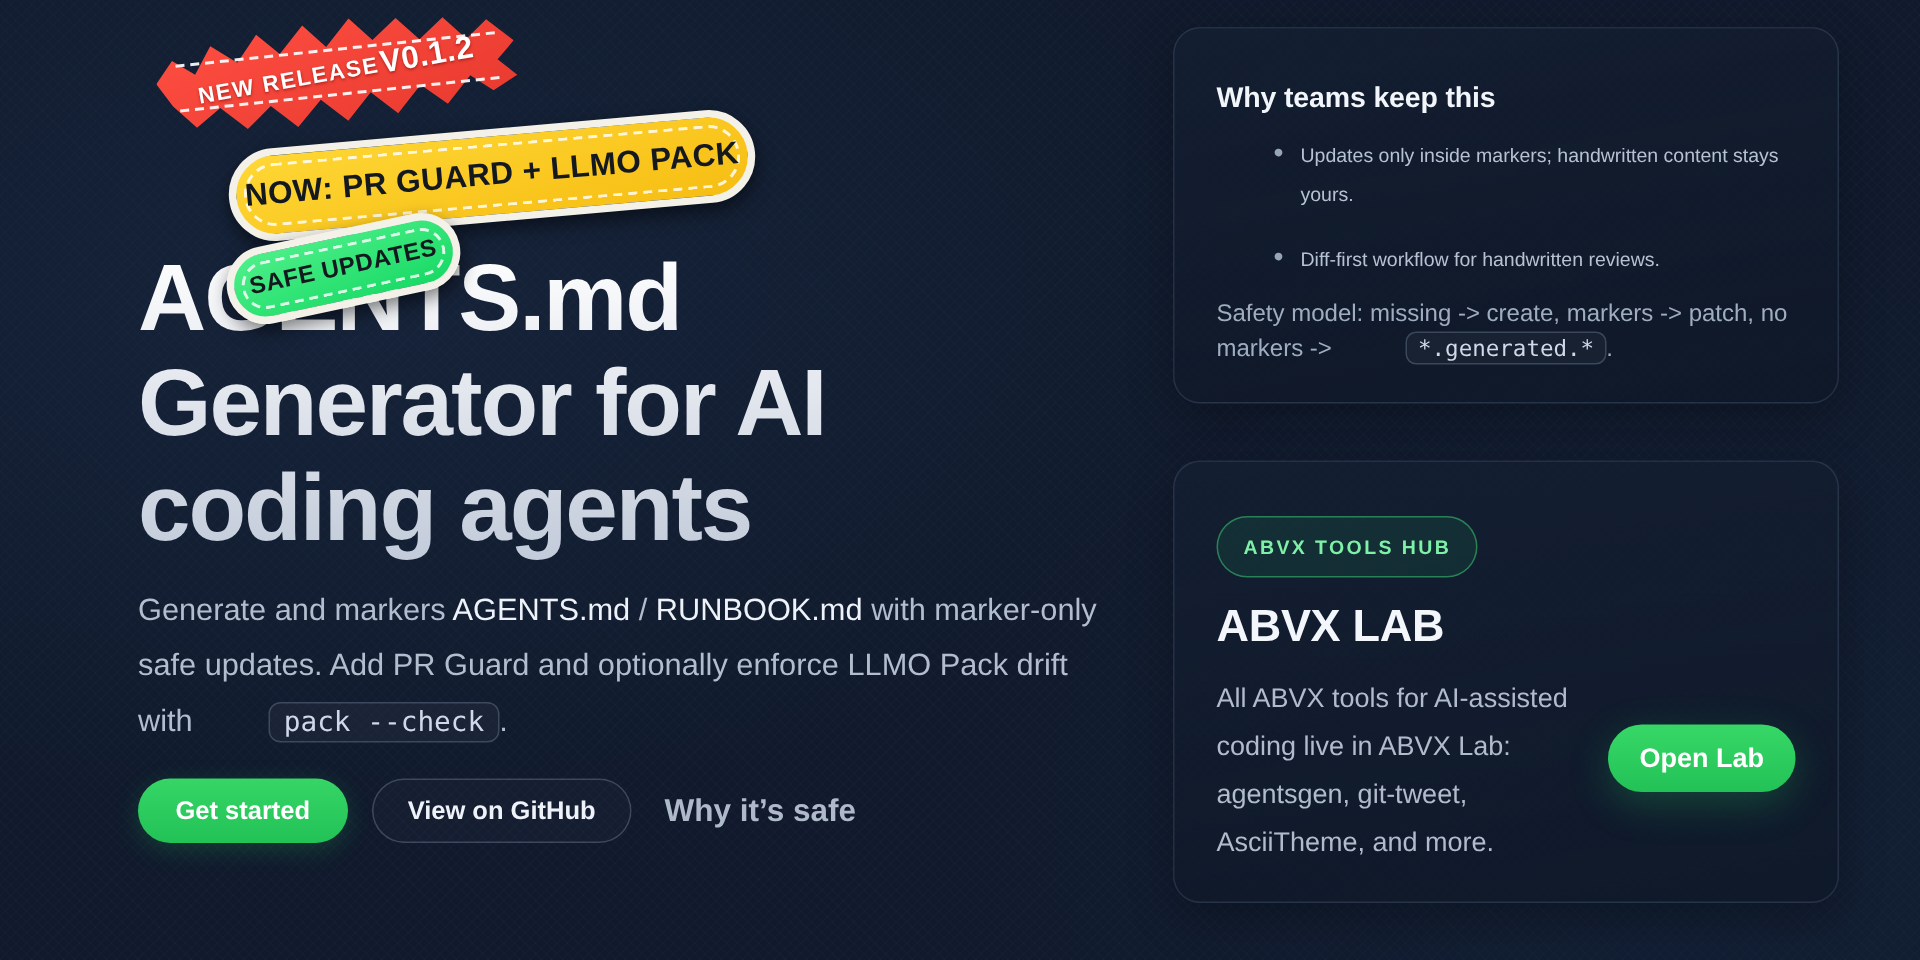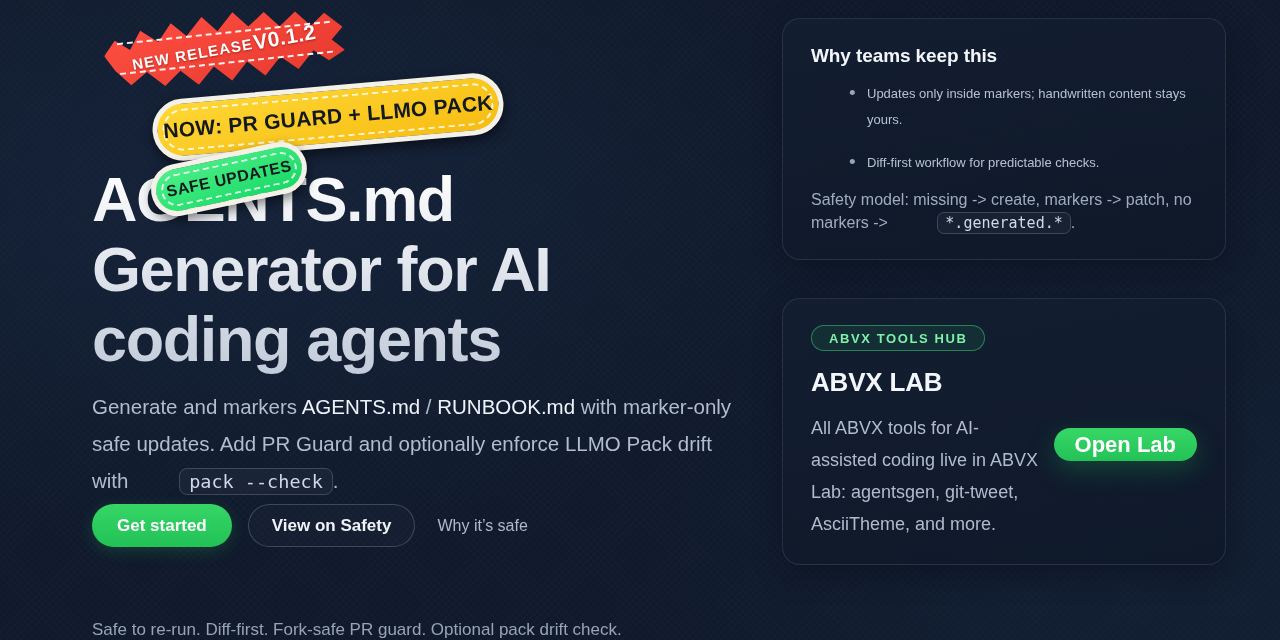--- a/index.html
+++ b/index.html
@@ -186,21 +186,21 @@
     border-radius: 8px;
     padding: 2px 9px;
     white-space: nowrap;
     margin-left: 45px;
   }
 
   
   .cta-row {
     position: absolute;
     left: 0;
-    top: 504px;
+    top: 519px;
     display: flex;
     align-items: center;
     gap: 16px;
   }
   .btn-primary {
     height: 43px;
     padding: 0 25px;
     border-radius: 999px;
     background: linear-gradient(180deg, #36d566 0%, #22c257 100%);
     color: #ffffff;
@@ -220,22 +220,22 @@
     border: 1px solid rgba(160,180,210,0.28);
     color: #eff3f9;
     font-size: 17px;
     font-weight: 700;
     display: flex;
     align-items: center;
     cursor: pointer;
   }
   .link-plain {
     color: #aeb9c9;
-    font-size: 16px;
-    font-weight: 400;
+    font-size: 21px;
+    font-weight: 700;
     text-decoration: none;
     padding: 0 6px;
     cursor: pointer;
   }
 
   .footnote {
     position: absolute;
     left: 0;
     top: 620px;
     font-size: 17px;
@@ -248,21 +248,21 @@
     position: absolute;
     left: 782px;
     top: 18px;
     width: 444px;
   }
 
   .card {
     background: linear-gradient(170deg, rgba(20,31,50,0.80) 0%, rgba(14,23,38,0.72) 100%);
     border: 1px solid rgba(140,165,200,0.16);
     border-radius: 18px;
-    padding: 26px 28px 24px 28px;
+    padding: 36px 28px 24px 28px;
     box-shadow: 0 10px 30px rgba(0,0,0,0.28);
   }
   .card + .card { margin-top: 38px; }
 
   .card-title {
     font-size: 19px;
     font-weight: 700;
     color: #f2f6fb;
     letter-spacing: -0.1px;
     margin-bottom: 14px;
@@ -298,58 +298,58 @@
   .safety code.chip {
     font-size: 15px;
     padding: 1px 7px;
     border-radius: 7px;
   }
 
   
   .pill-tag {
     display: inline-flex;
     align-items: center;
-    height: 26px;
+    height: 41px;
     padding: 0 17px;
     border-radius: 999px;
     border: 1px solid rgba(60,200,115,0.55);
     background: rgba(34,160,90,0.13);
     color: #7ef0a8;
     font-size: 13px;
     font-weight: 700;
     letter-spacing: 1.6px;
     margin-bottom: 16px;
   }
   .lab-title {
-    font-size: 26px;
+    font-size: 30px;
     font-weight: 700;
     letter-spacing: -0.2px;
     color: #f3f7fc;
     margin-bottom: 14px;
   }
   .lab-body {
     display: flex;
     align-items: flex-start;
     gap: 14px;
   }
   .lab-copy {
     flex: 1;
     font-size: 18px;
     line-height: 32px;
     color: #b0bccc;
   }
   .btn-lab {
     flex: none;
-    height: 33px;
+    height: 45px;
     padding: 0 21px;
-    margin-top: 16px;
+    margin-top: 34px;
     border-radius: 999px;
     background: linear-gradient(180deg, #37d767 0%, #22c257 100%);
     color: #ffffff;
-    font-size: 22px;
+    font-size: 18px;
     font-weight: 700;
     border: none;
     display: flex;
     align-items: center;
     cursor: pointer;
     box-shadow: 0 8px 26px rgba(32,195,92,0.26);
   }
 </style>
 </head>
 <body>
@@ -380,36 +380,35 @@
       </div>
 
     </div>
 
     <h1 class="headline">AGENTS.md Generator for AI coding agents</h1>
 
     <p class="subhead"><span>Generate and markers </span><b>AGENTS.md</b><span> / </span><b>RUNBOOK.md</b><span> with marker-only safe updates. Add PR Guard and optionally enforce LLMO Pack drift with </span><code class="chip">pack --check</code><span>.</span></p>
 
     <div class="cta-row">
       <button class="btn-primary">Get started</button>
-      <button class="btn-ghost">View on Safety</button>
+      <button class="btn-ghost">View on GitHub</button>
       <a class="link-plain">Why it’s safe</a>
     </div>
 
-    <div class="footnote">Safe to re-run. Diff-first. Fork-safe PR guard. Optional pack drift check.</div>
 
   </div>
 
   <div class="rail">
 
     <section class="card">
       <div class="card-title">Why teams keep this</div>
 
       <ul class="reasons">
         <li>Updates only inside markers; handwritten content stays yours.</li>
-        <li>Diff-first workflow for predictable checks.</li>
+        <li>Diff-first workflow for handwritten reviews.</li>
       </ul>
 
       <p class="safety"><span>Safety model: missing -&gt; create, markers -&gt; patch, no markers -&gt; </span><code class="chip">*.generated.*</code><span>.</span></p>
     </section>
 
     <section class="card">
       <span class="pill-tag">ABVX TOOLS HUB</span>
 
       <div class="lab-title">ABVX LAB</div>
 

